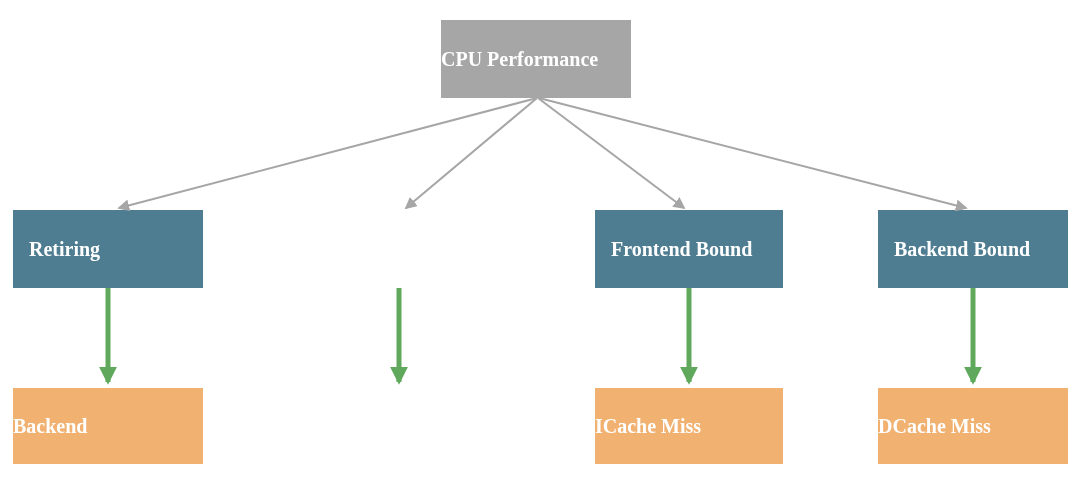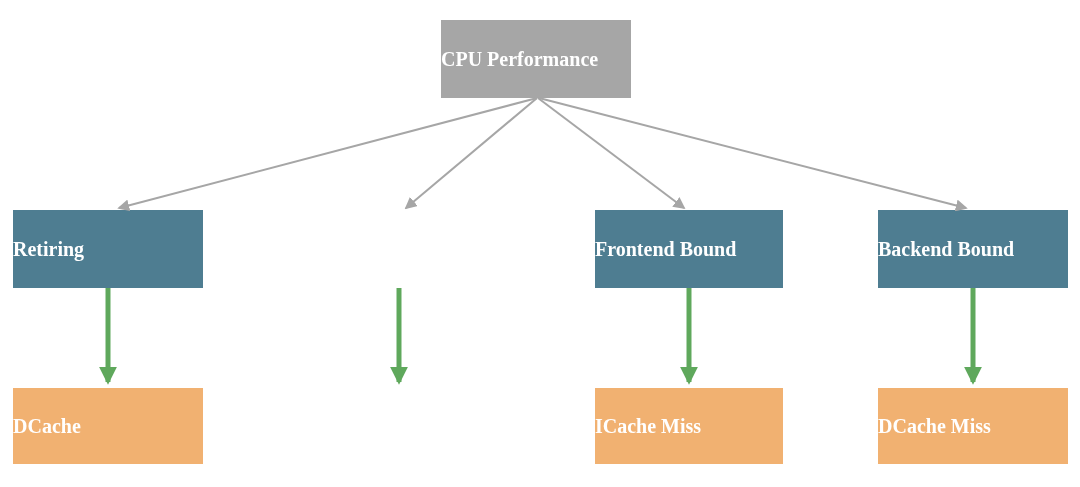--- a/index.html
+++ b/index.html
@@ -26,21 +26,21 @@
     font-size: 20px;
     line-height: 1.25;
     box-sizing: border-box;
   }
   .node .label {
     white-space: pre-line;
     display: block;
     width: 100%;
   }
   .node-root   { background: var(--c-root-fill,   #A6A6A6); left: 441px; top: 20px;  width: 190px; height: 78px; }
-  .lvl1        { background: var(--c-level1-fill, #4E7D91); top: 210px; height: 78px; }
+  .lvl1        { background: var(--c-level1-fill, #4E7D91); top: 210px; height: 78px; padding-left: 16px; }
   .lvl2        { background: var(--c-level2-fill, #F1B171); top: 388px; height: 76px; }
   .col-0 { left: 13px;  width: 190px; }
   .col-1 { left: 305px; width: 188px; }
   .col-2 { left: 595px; width: 188px; }
   .col-3 { left: 878px; width: 190px; }
 
   svg.connectors {
     position: absolute;
     left: 0; top: 0;
     width: 1080px;
@@ -65,21 +65,21 @@
     <span class="label">Retiring</span>
   </div>
   <div class="node lvl1 col-3">
     <span class="label">Backend Bound</span>
   </div>
   <div class="node lvl1 col-2">
     <span class="label">Frontend Bound</span>
   </div>
 
   <div class="node lvl2 col-0">
-    <span class="label">DCache</span>
+    <span class="label">Backend</span>
   </div>
   <div class="node lvl2 col-2">
     <span class="label">ICache Miss</span>
   </div>
   <div class="node lvl2 col-3">
     <span class="label">DCache Miss</span>
   </div>
 
   <svg class="connectors" viewBox="0 0 1080 487" xmlns="http://www.w3.org/2000/svg">
     <defs>

